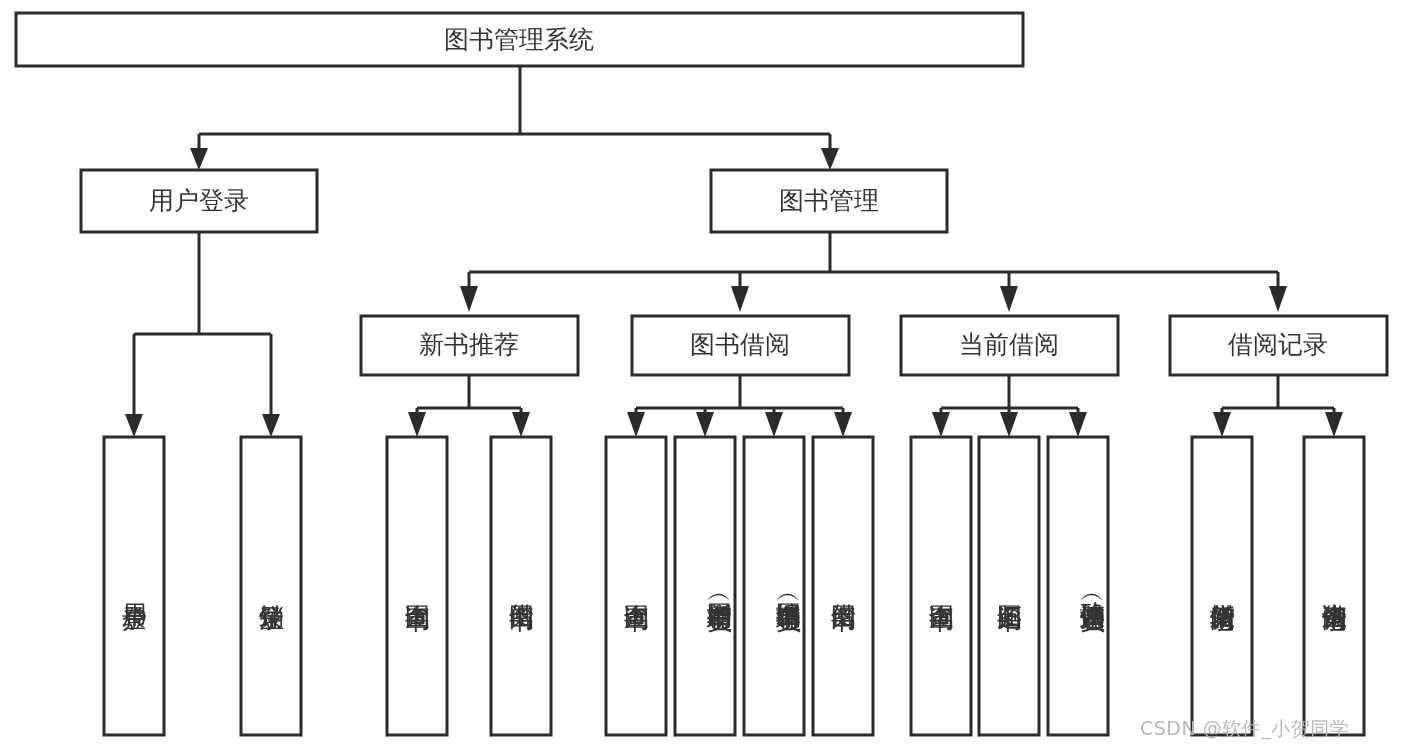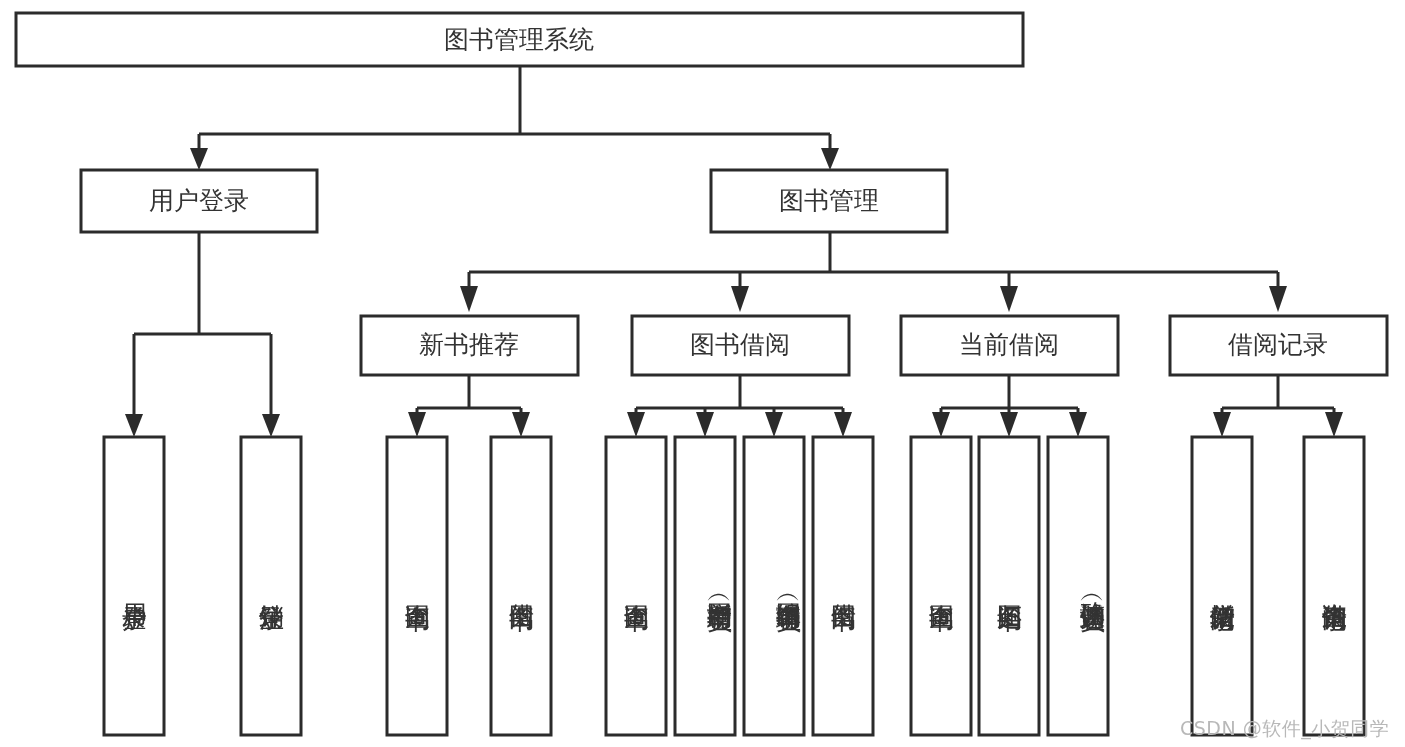--- a/index.html
+++ b/index.html
@@ -225,15 +225,15 @@
   <div class="node-label-v" style="left:744px; top:437px; width:60px; height:298px; align-items:flex-start;">编辑图书（管理员）</div>
   <div class="node-label-v" style="left:813px; top:437px; width:60px; height:298px;">借阅图书</div>
 
   <div class="node-label-v" style="left:911px; top:437px; width:60px; height:298px;">查询图书</div>
   <div class="node-label-v" style="left:979px; top:437px; width:60px; height:298px;">归还图书</div>
   <div class="node-label-v" style="left:1048px; top:437px; width:60px; height:298px; align-items:flex-start;">确认归还（管理员）</div>
 
   <div class="node-label-v" style="left:1192px; top:437px; width:60px; height:298px;">新增借阅记录</div>
   <div class="node-label-v" style="left:1304px; top:437px; width:60px; height:298px;">查询借阅记录</div>
 
-  <div class="watermark" style="left:1180px; top:716px;">CSDN @软件_小贺同学</div>
+  <div class="watermark" style="left:1140px; top:716px;">CSDN @软件_小贺同学</div>
 
 </div>
 
 </body></html>

